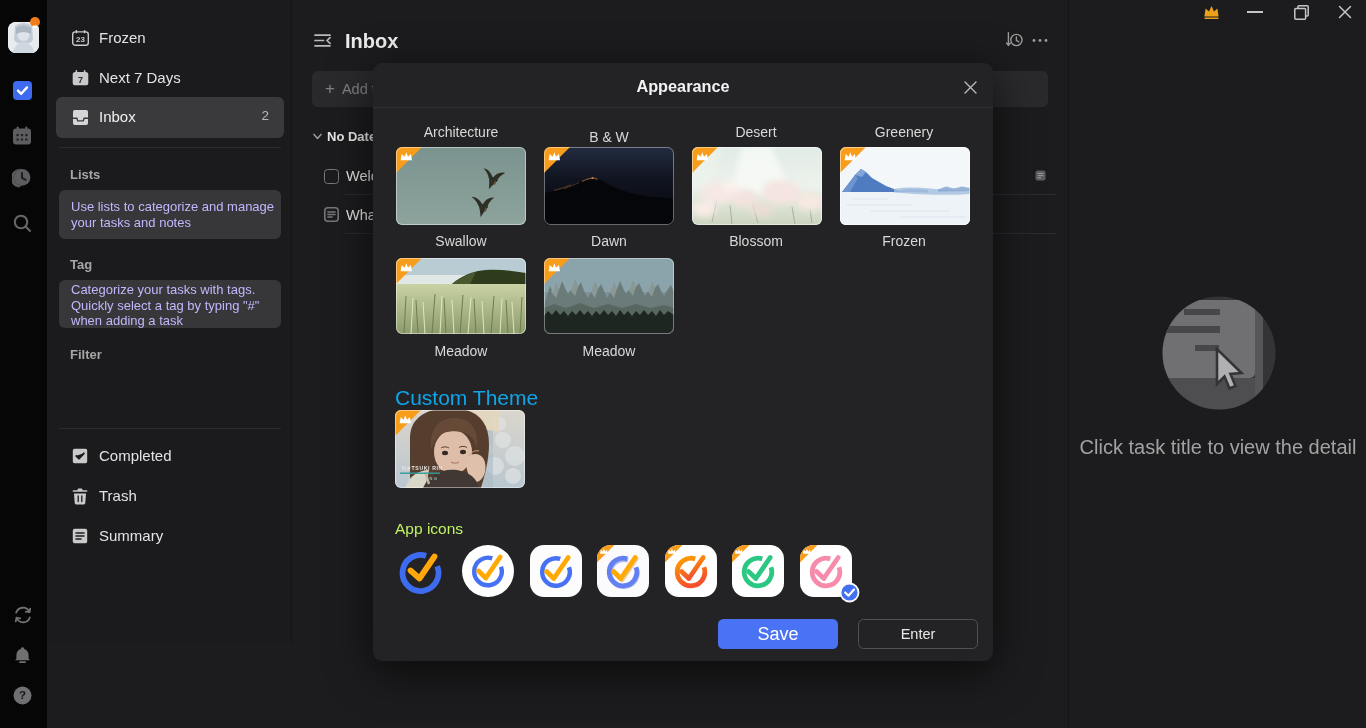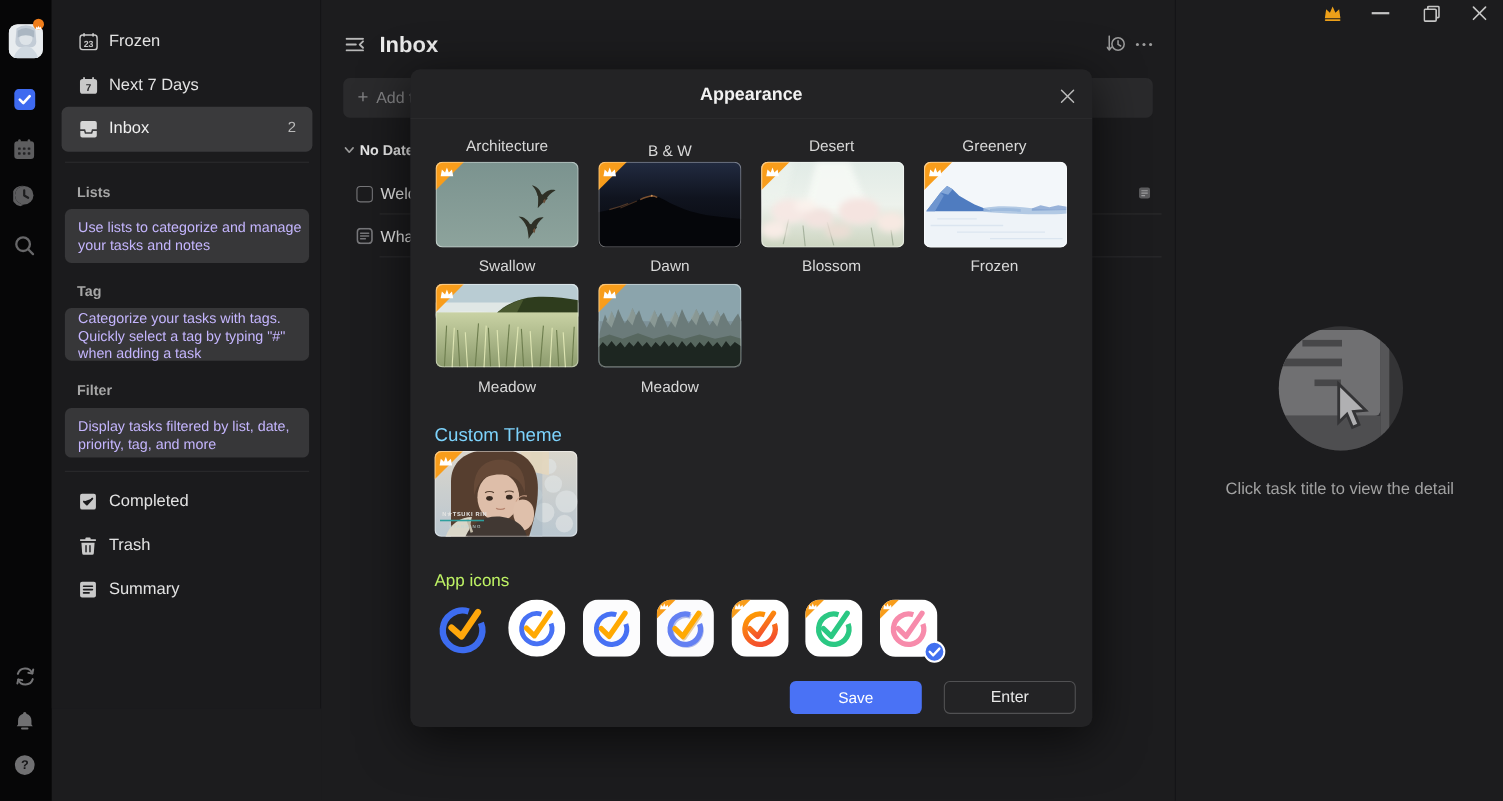--- a/index.html
+++ b/index.html
@@ -114,21 +114,20 @@
     <span class="txt" style="color:#f0f0f0">Inbox</span>
     <span class="txt" style="left:auto;right:15px;color:#b9b9b9;font-size:13.5px">2</span>
   </div>
   <div class="sep" style="left:12px;top:147px;width:222px"></div>
 
   <div class="slabel" style="top:167px">Lists</div>
   <div class="tipbox" style="top:190px;height:49px;padding-top:9px">Use lists to categorize and manage<br>your tasks and notes</div>
   <div class="slabel" style="top:257px">Tag</div>
   <div class="tipbox" style="top:280px;height:48px;padding-top:2px">Categorize your tasks with tags.<br>Quickly select a tag by typing "#"<br>when adding a task</div>
   <div class="slabel" style="top:347px">Filter</div>
-  <div class="tipbox" style="top:371px;height:45px;padding-top:9px">Display tasks filtered by list, date,<br>priority, tag, and more</div>
   <div class="sep" style="left:12px;top:428px;width:222px"></div>
 
   <div class="srow" style="top:436px">
     <svg class="ic" width="16" height="16" viewBox="0 0 16 16">
       <path d="M2.6 0.8 L13.4 0.8 Q15.2 0.8 15.2 2.6 L15.2 13.4 Q15.2 15.2 13.4 15.2 L2.6 15.2 Q0.8 15.2 0.8 13.4 L0.8 2.6 Q0.8 0.8 2.6 0.8 Z M4.3 7.8 L7 10.6 L11.8 5.2" fill="#c9c9c9" fill-rule="evenodd" stroke="none"></path>
       <path d="M4.3 8 L7 10.7 L11.9 5.3" stroke="#1b1b1d" stroke-width="1.8" fill="none" stroke-linecap="round" stroke-linejoin="round"></path>
     </svg>
     <span class="txt">Completed</span>
   </div>
   <div class="srow" style="top:516px">
@@ -215,21 +214,21 @@
     <g clip-path="url(#dcirc)">
       <rect x="-10" y="4" width="103" height="78" rx="5" fill="#707072"></rect>
       <rect x="-10" y="82" width="103" height="40" fill="#4e4e50"></rect>
       <rect x="93" y="4" width="8" height="118" fill="#565658"></rect>
       <rect x="22" y="13" width="36" height="6" fill="#474749"></rect>
       <rect x="-10" y="30" width="68" height="7" fill="#474749"></rect>
       <rect x="33" y="49" width="24" height="6" fill="#474749"></rect>
     </g>
     <path d="M55 53 L55 88 L62.5 80.5 L67.5 92.5 L73.5 90 L68.5 78 L79.5 77 Z" fill="#b0b0b2" stroke="#343436" stroke-width="2.6"></path>
   </svg>
-  <div class="abs" style="left:0px;top:436px;width:296px;text-align:center;color:#a2a2a2;font-size:15px">Click task title to view the detail</div>
+  <div class="abs" style="left:0px;top:436px;width:296px;text-align:center;color:#a2a2a2;font-size:20px">Click task title to view the detail</div>
 </div>
 <div id="dialog" style="position:absolute;left:373px;top:63px;width:620px;height:598px;background:#232325;border-radius:9px;box-shadow:0 10px 45px rgba(0,0,0,.65);z-index:5">
   <div class="abs" style="left:0;top:0;width:620px;height:45px;border-bottom:1px solid #303032;border-radius:9px 9px 0 0">
     <div style="text-align:center;font-size:16.3px;font-weight:700;color:#f2f2f2;line-height:46px">Appearance</div>
     <svg class="abs" style="left:591px;top:18px" width="13" height="13" viewBox="0 0 13 13">
         <path d="M1 1 L12 12 M12 1 L1 12" stroke="#b8b8b8" stroke-width="1.4" stroke-linecap="round"></path>
       </svg>
   </div>
   <div class="thlabel" style="left:23px;top:61px">Architecture</div>
   <div class="thlabel" style="left:171px;top:66px">B &amp; W</div>
@@ -429,21 +428,21 @@
         <path d="M0 0 H26 L0 26 Z" fill="#f89d1b"></path>
         <path d="M4.6 13.2 L5.7 7.1 L8.6 9.8 L10.3 5.2 L12 9.8 L14.9 7.1 L16 13.2 Z" fill="#fff"></path>
       </g>
       <rect x="0.5" y="0.5" width="129" height="75" rx="6" fill="none" stroke="rgba(255,255,255,0.4)"></rect>
     </svg>
   </div>
 
   <div class="thlabel" style="left:23px;top:280px">Meadow</div>
   <div class="thlabel" style="left:171px;top:280px">Meadow</div>
 
-  <div class="abs" style="left:22px;top:323px;font-size:17px;color:#7dd3fc">Custom Theme</div>
+  <div class="abs" style="left:22px;top:323px;font-size:21px;color:#0ea5e9">Custom Theme</div>
   <div class="thumb" style="left:22px;top:347px">
     <svg width="130" height="78" viewBox="0 0 130 78">
       <defs>
           <clipPath id="tc7">
             <rect width="130" height="78" rx="6"></rect>
           </clipPath>
       <linearGradient id="ctbg" x1="0" y1="0" x2="0" y2="1">
             <stop offset="0" stop-color="#e8e3da"></stop>
             <stop offset="1" stop-color="#c5d3de"></stop>
           </linearGradient>
@@ -576,15 +575,15 @@
       <g clip-path="url(#ap7)">
         <path d="M30.26 13.88 A13.8 13.8 0 1 0 38.97 22.28" stroke="#f78bab" stroke-width="4.8" fill="none"></path>
         <path d="M16.6 26.5 L23.8 33.5 L38.2 12.5" stroke="#f78bab" stroke-width="4.8" fill="none" stroke-linecap="round" stroke-linejoin="round"></path>
         <path d="M0 0 H17.5 L0 17.5 Z" fill="#f89d1b"></path>
         <path d="M3 8.8 L3.8 4.8 L5.7 6.5 L6.9 3.5 L8.1 6.5 L10 4.8 L10.8 8.8 Z" fill="#fff"></path>
       </g>
       <circle cx="49.5" cy="47.5" r="9" fill="#4170f0" stroke="#fff" stroke-width="1.8"></circle>
       <path d="M45.2 47.5 L48.4 50.7 L54 44.6" stroke="#fff" stroke-width="2.2" fill="none" stroke-linecap="round" stroke-linejoin="round"></path>
     </svg>
   </div>
-  <div class="abs" style="left:345px;top:556px;width:120px;height:30px;background:#4a72f5;border-radius:5.5px;color:#fff;font-size:14px;text-align:center;line-height:30px">Save</div>
+  <div class="abs" style="left:345px;top:556px;width:120px;height:30px;background:#4a72f5;border-radius:5.5px;color:#fff;font-size:18px;text-align:center;line-height:30px">Save</div>
   <div class="abs" style="left:485px;top:556px;width:120px;height:30px;border:1px solid #515153;border-radius:5.5px;color:#e8e8e8;font-size:14.5px;text-align:center;line-height:28px">Enter</div>
 </div>
 
 </body></html>

